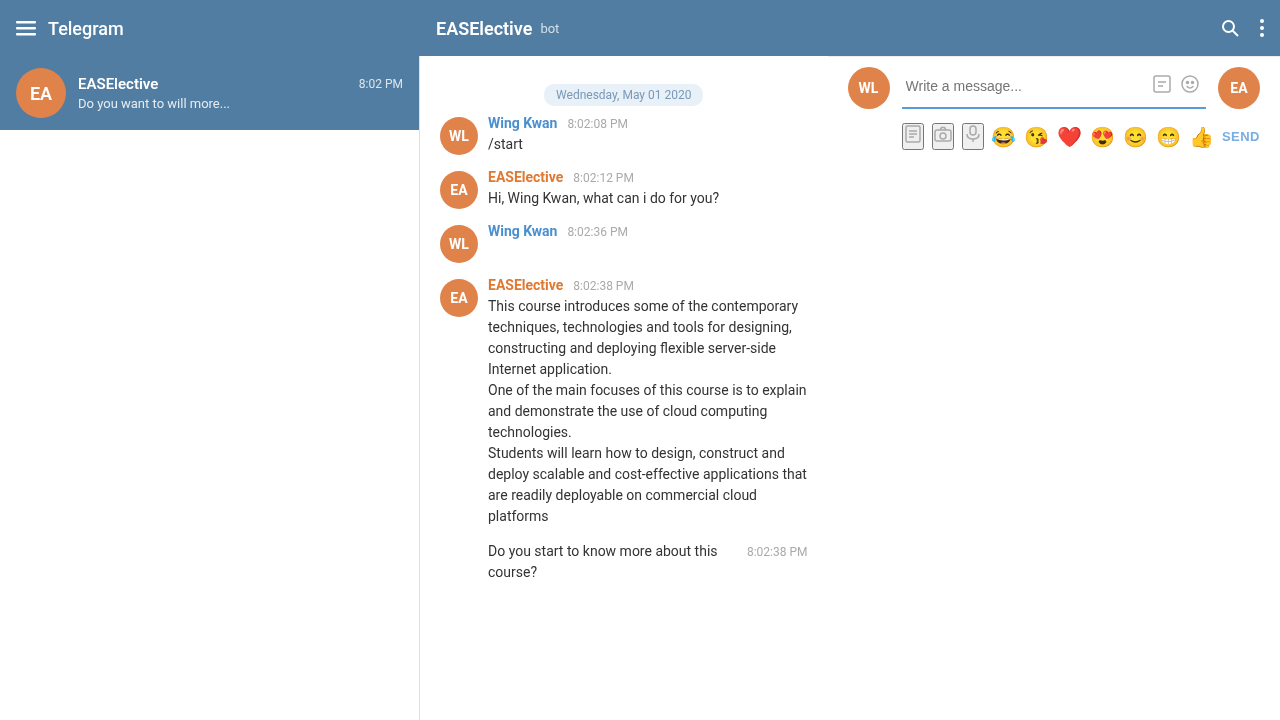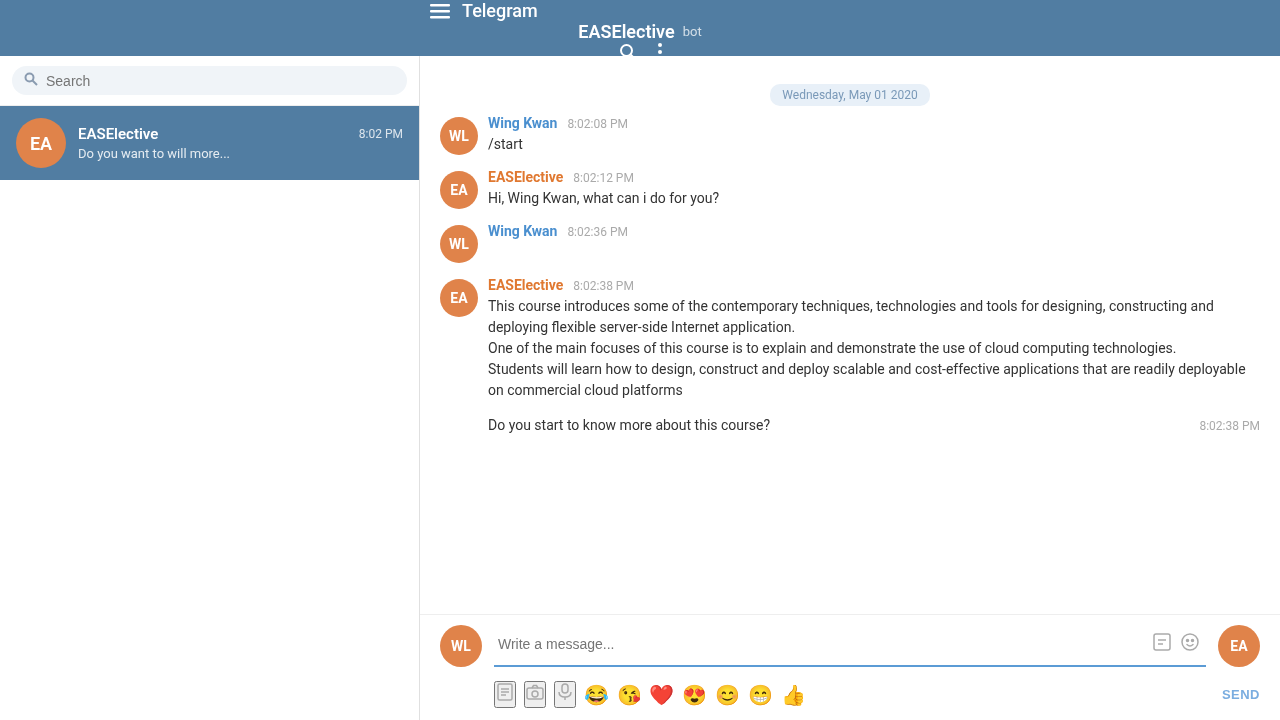--- a/index.html
+++ b/index.html
@@ -15,21 +15,20 @@
 
     
     .top-bar {
       display: flex;
       align-items: center;
       background: #517da2;
       height: 56px;
       padding: 0 16px;
       color: white;
       flex-shrink: 0;
-      flex-direction: column;
     }
     .top-bar-left {
       display: flex;
       align-items: center;
       gap: 12px;
       width: 420px;
     }
     .hamburger-icon {
       font-size: 20px;
       cursor: pointer;
@@ -165,21 +164,21 @@
       color: rgba(255,255,255,0.85);
       white-space: nowrap;
       overflow: hidden;
       text-overflow: ellipsis;
     }
 
     
     .chat-area {
       flex: 1;
       display: flex;
-      flex-direction: column;
+      flex-direction: row;
       background: #fff;
     }
 
     .messages-container {
       flex: 1;
       overflow-y: auto;
       padding: 16px 20px;
       background: #fff;
     }
 
@@ -360,31 +359,20 @@
         <circle cx="2" cy="10" r="2"></circle>
         <circle cx="2" cy="17" r="2"></circle>
       </svg>
     </button>
   </div>
 </div>
 
 <div class="main">
 
   <div class="sidebar">
-    <div class="search-bar">
-      <div class="search-input-wrap">
-        <span class="search-icon">
-          <svg width="14" height="14" viewBox="0 0 14 14" fill="none" stroke="#8a9bb0" stroke-width="2">
-            <circle cx="5.5" cy="5.5" r="4"></circle>
-            <line x1="8.5" y1="8.5" x2="13" y2="13"></line>
-          </svg>
-        </span>
-        <input type="text" class="search-input" placeholder="Search" style="">
-      </div>
-    </div>
     <div class="chat-list">
       <div class="chat-item active">
         <div class="avatar avatar-ea">EA</div>
         <div class="chat-item-info">
           <div class="chat-item-header">
             <span class="chat-item-name">EASElective</span>
             <span class="chat-item-time">8:02 PM</span>
           </div>
           <div class="chat-item-preview">Do you want to will more...</div>
         </div>

